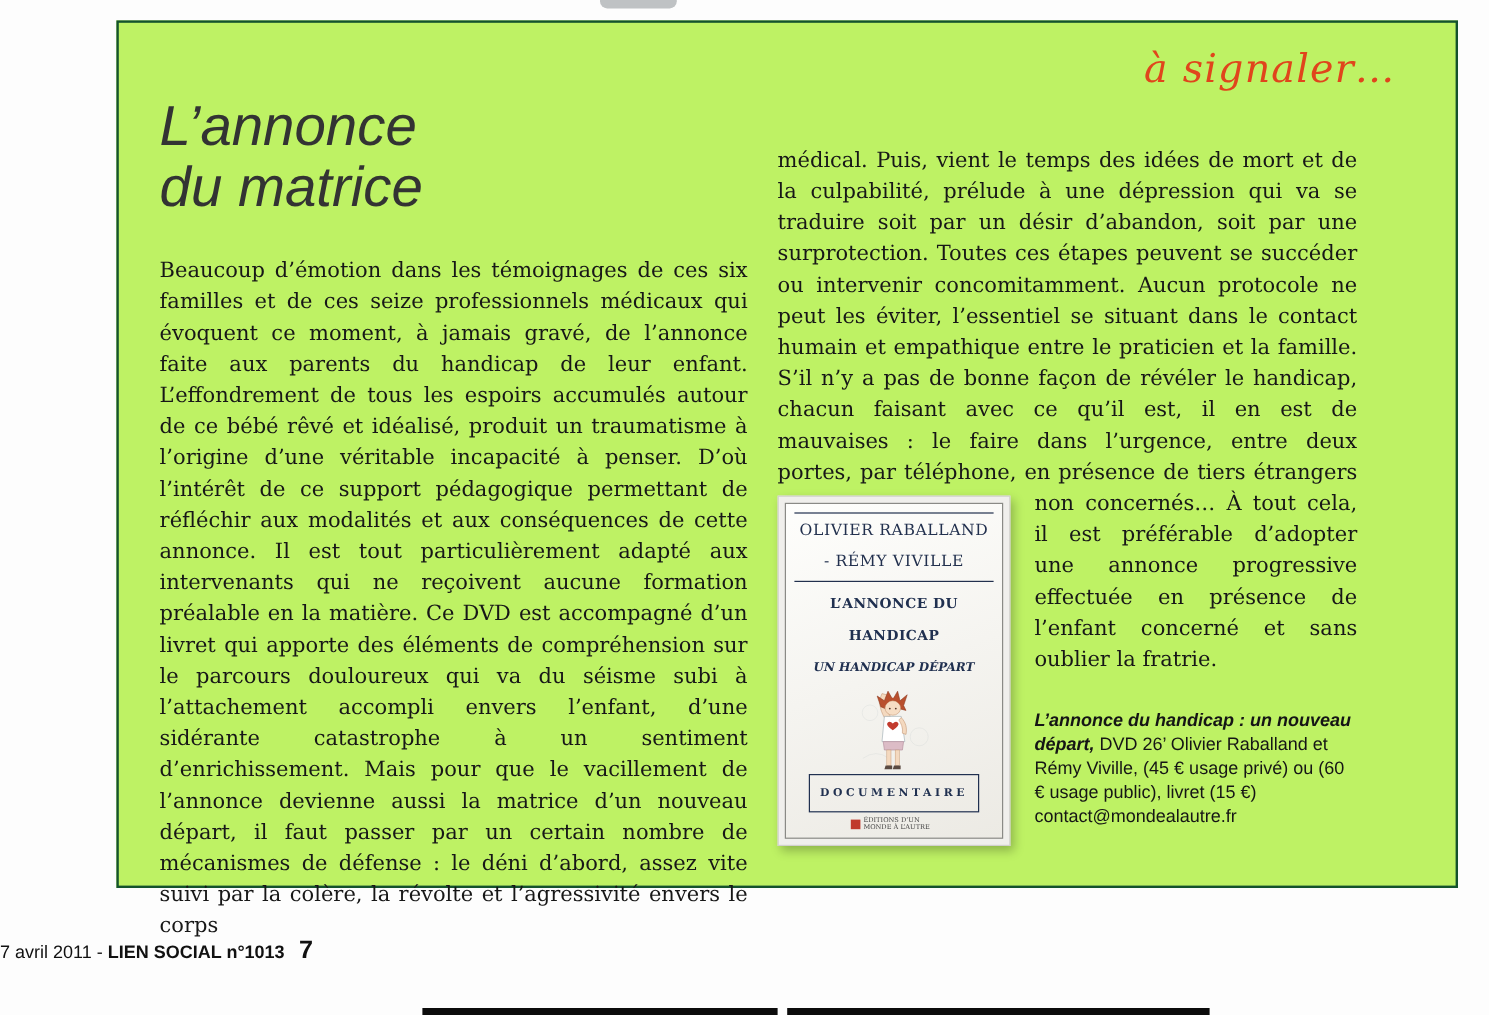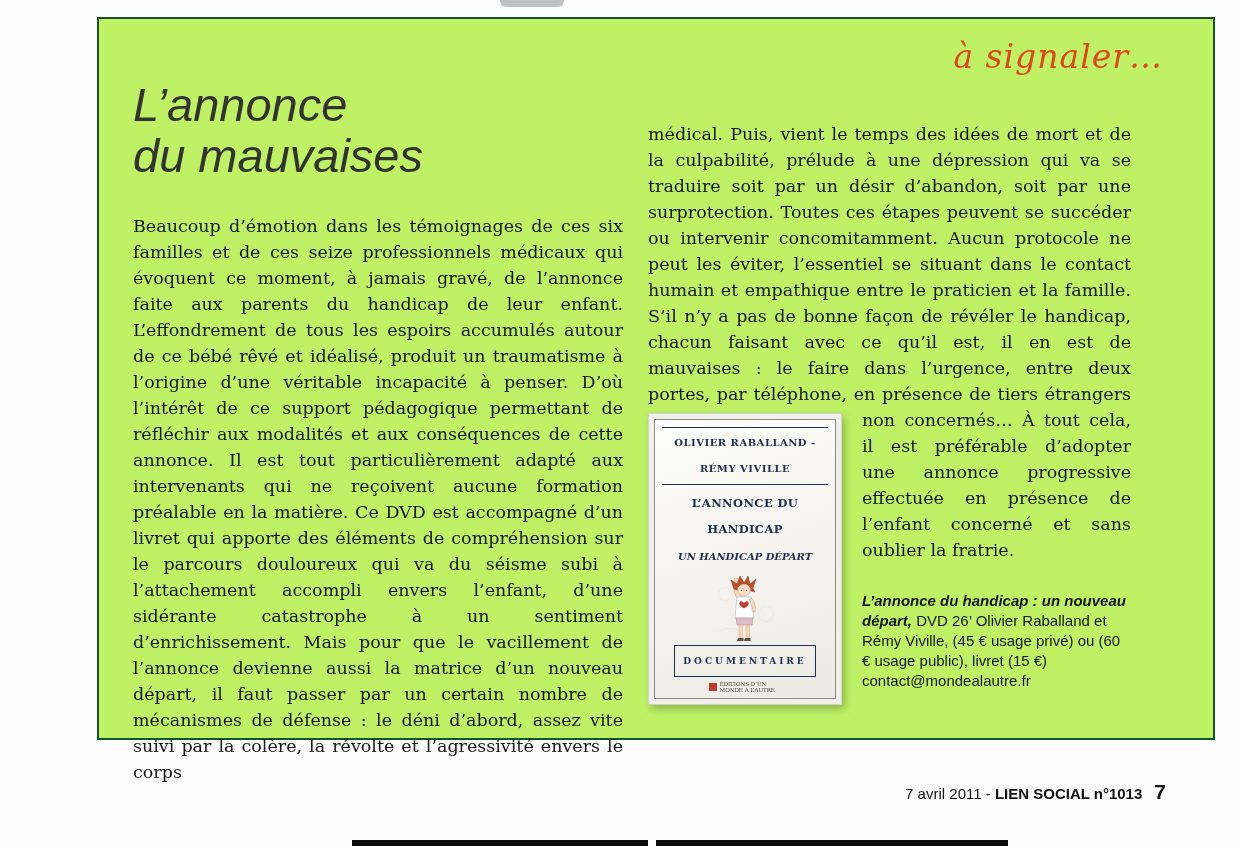--- a/index.html
+++ b/index.html
@@ -37,21 +37,21 @@
     box-shadow: 3px 4px 8px rgba(0,0,0,0.25); padding: 5px;
   }
   .dvd-cover {
     width: 100%; height: 100%;
     background: linear-gradient(160deg, #fefefc, #eceae4);
     border: 1px solid #8a8a86;
     display: flex; flex-direction: column; align-items: center;
     padding: 7px 7px 5px; text-align: center;
   }
   .dvd-authors {
-    width: 100%; font-size: 10px; font-weight: bold; letter-spacing: 0.5px;
+    width: 100%; font-size: 13px; font-weight: normal; letter-spacing: 0.5px;
     color: #22304e; border-top: 1px solid #22304e; border-bottom: 1px solid #22304e;
     padding: 2px 0; text-transform: uppercase;
   }
   .dvd-title {
     margin-top: 5px; font-size: 11.5px; font-weight: bold;
     color: #203050; letter-spacing: 0.4px;
   }
   .dvd-subtitle {
     font-size: 10px; font-style: italic; font-weight: bold;
     color: #203050; margin-top: 2px;
@@ -69,21 +69,21 @@
   }
 
   .caption {
     margin-top: 28px; font-family: Liberation Sans, sans-serif;
     font-size: 15px; line-height: 20px; color: #151515;
   }
   .caption .lead { font-weight: bold; font-style: italic; }
   .caption .block { display: block; }
 
   .footer {
-    position: absolute; top: 780px; left: 0; width: 1166px; text-align: right;
+    position: absolute; top: 780px; left: 0; width: 1166px; text-align: left;
     font-size: 15px; color: #111;
   }
   .footer .journal { font-weight: bold; }
   .footer .pagenum { font-weight: bold; font-size: 21px; margin-left: 12px; }
 
   .artifact { position: absolute; background: #0c0c0c; }
   .artifact-top {
     position: absolute; left: 500px; top: 0; width: 64px; height: 7px;
     background: #8d9296; opacity: 0.55; border-radius: 0 0 6px 6px;
   }
@@ -95,21 +95,21 @@
 
   <div class="artifact-top"></div>
 
   <div class="frame">
 
     <div class="signaler">à signaler…</div>
 
     <div class="col-left">
       <div class="article-title">
         <span>L’annonce</span>
-        <span>du mauvaises</span>
+        <span>du matrice</span>
       </div>
       <div class="body-text">Beaucoup d’émotion dans les témoignages de ces six familles et de ces seize professionnels médicaux qui évoquent ce moment, à jamais gravé, de l’annonce faite aux parents du handicap de leur enfant. L’effondrement de tous les espoirs accumulés autour de ce bébé rêvé et idéalisé, produit un traumatisme à l’origine d’une véritable incapacité à penser. D’où l’intérêt de ce support pédagogique permettant de réfléchir aux modalités et aux conséquences de cette annonce. Il est tout particulièrement adapté aux intervenants qui ne reçoivent aucune formation préalable en la matière. Ce DVD est accompagné d’un livret qui apporte des éléments de compréhension sur le parcours douloureux qui va du séisme subi à l’attachement accompli envers l’enfant, d’une sidérante catastrophe à un sentiment d’enrichissement. Mais pour que le vacillement de l’annonce devienne aussi la matrice d’un nouveau départ, il faut passer par un certain nombre de mécanismes de défense : le déni d’abord, assez vite suivi par la colère, la révolte et l’agressivité envers le corps</div>
     </div>
 
     <div class="col-right">
       <div class="body-text">
         <span>médical. Puis, vient le temps des idées de mort et de la culpabilité, prélude à une dépression qui va se traduire soit par un désir d’abandon, soit par une surprotection. Toutes ces étapes peuvent se succéder ou intervenir concomitamment. Aucun protocole ne peut les éviter, l’essentiel se situant dans le contact humain et empathique entre le praticien et la famille. S’il n’y a pas de bonne façon de révéler le handicap, chacun faisant avec ce qu’il est, il en est de mauvaises : le faire dans l’urgence, entre deux portes, par téléphone, en présence de tiers étrangers non concernés… À tout</span>
 
         <div class="dvd-photo">
           <div class="dvd-cover">

